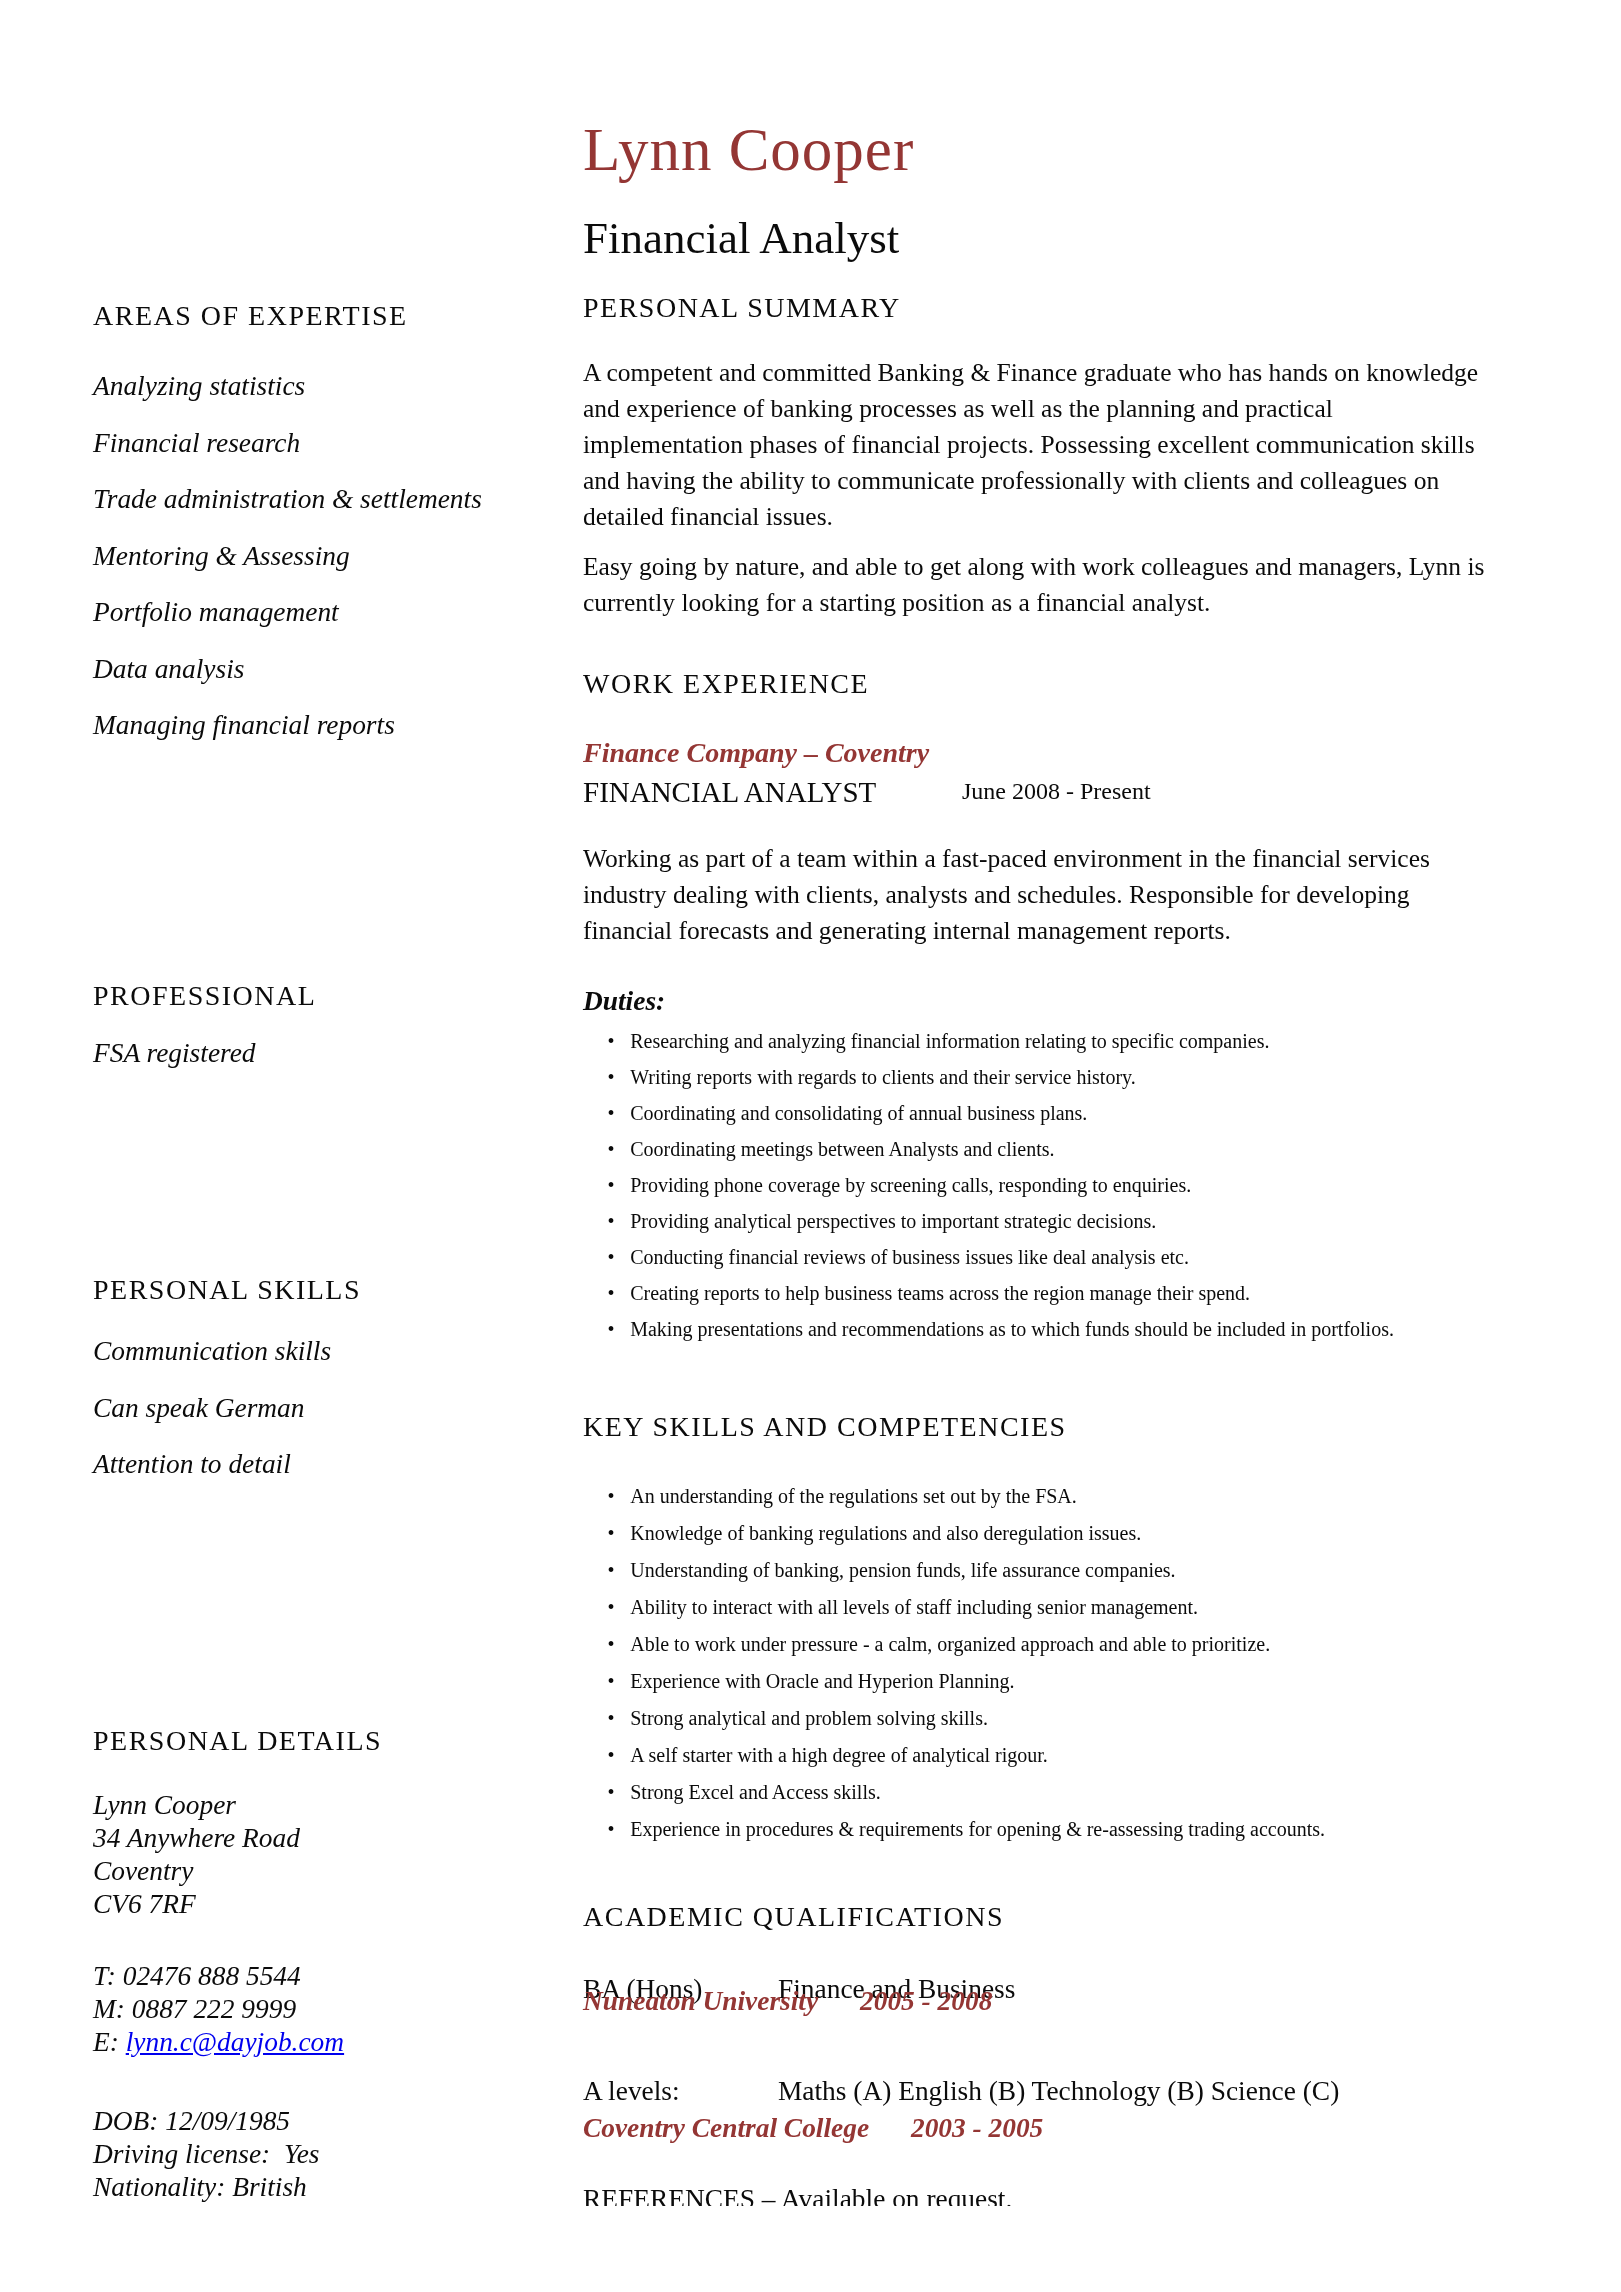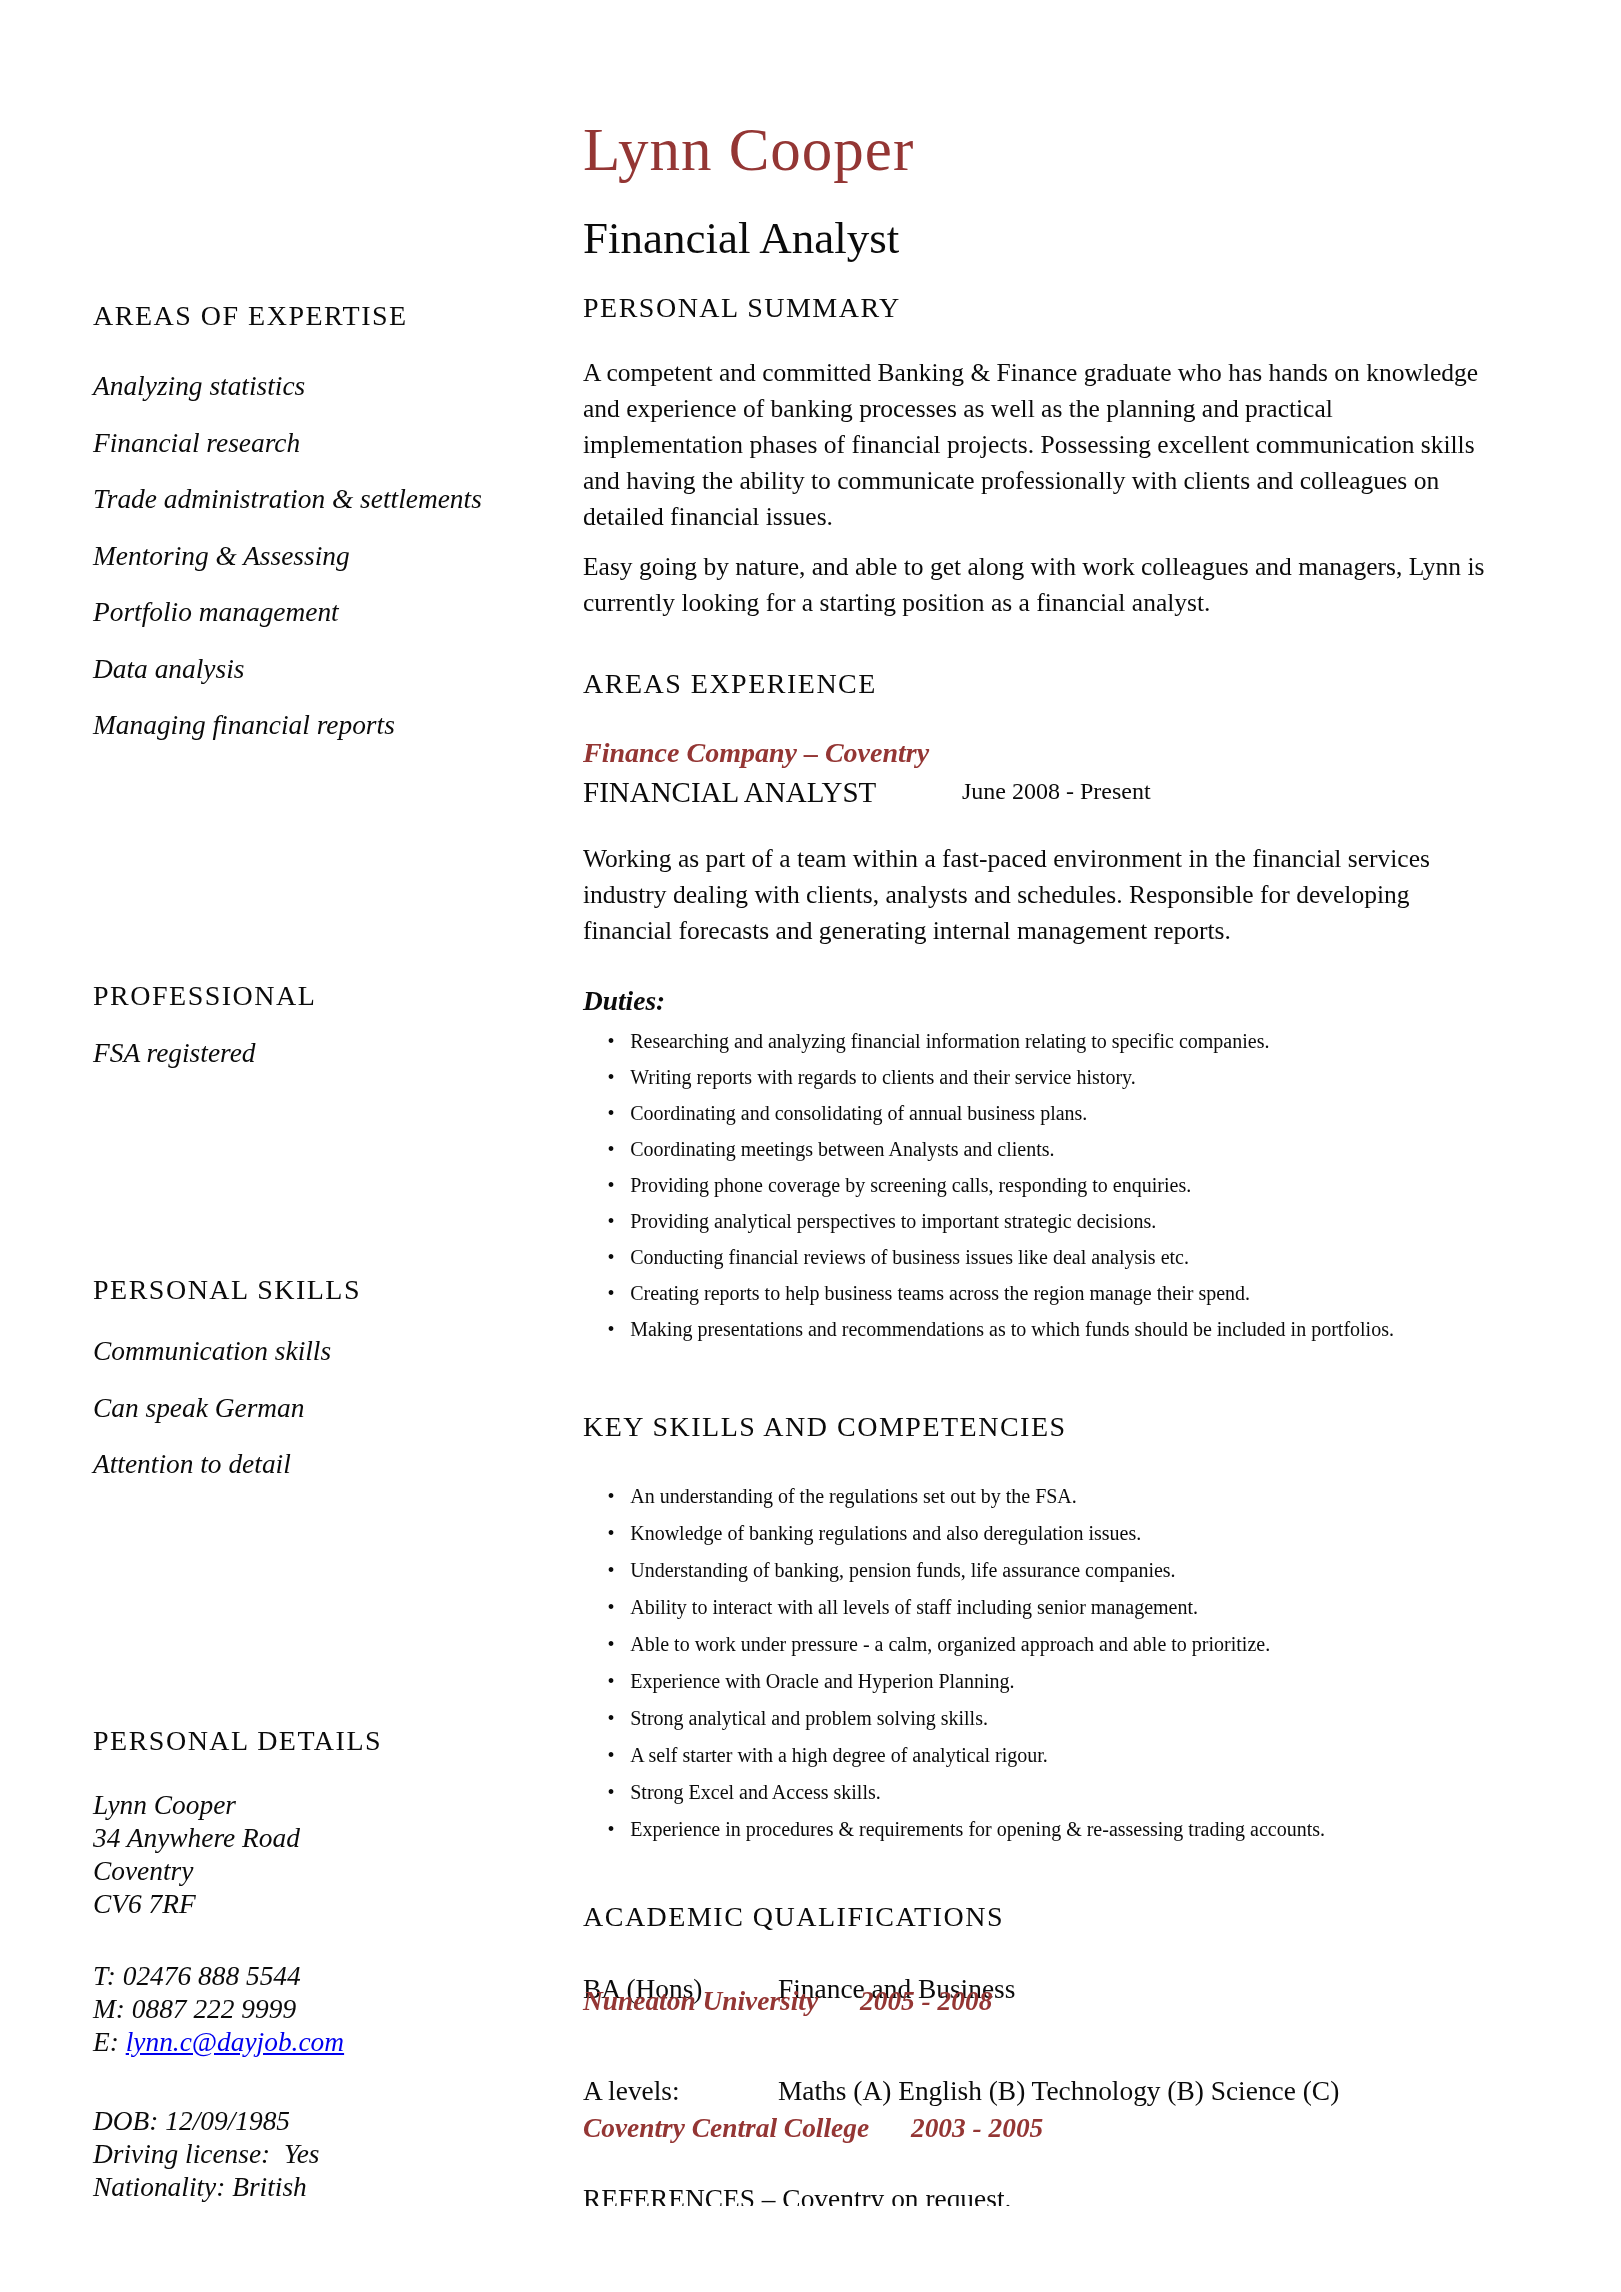--- a/index.html
+++ b/index.html
@@ -121,21 +121,21 @@
   <div class="abs sidebar-col sb-block" style="top:2105px;">
     <div class="sb-line">DOB: 12/09/1985</div>
     <div class="sb-line">Driving license:  Yes</div>
     <div class="sb-line">Nationality: British</div>
   </div>
 
   <div class="abs main-col heading" style="top:292px;">PERSONAL SUMMARY</div>
   <div class="abs main-col body-text" style="top:355px;">A competent and committed Banking &amp; Finance graduate who has hands on knowledge and experience of banking processes as well as the planning and practical implementation phases of financial projects. Possessing excellent communication skills and having the ability to communicate professionally with clients and colleagues on detailed financial issues.</div>
   <div class="abs main-col body-text" style="top:549px;">Easy going by nature, and able to get along with work colleagues and managers, Lynn is currently looking for a starting position as a financial analyst.</div>
 
-  <div class="abs main-col heading" style="top:668px;">AREAS EXPERIENCE</div>
+  <div class="abs main-col heading" style="top:668px;">WORK EXPERIENCE</div>
   <div class="abs main-col company" style="top:737px;">Finance Company  – Coventry</div>
   <div class="abs main-col role-line" style="top:776px;">
     <span>FINANCIAL ANALYST</span>
     <span class="role-dates">June 2008 - Present</span>
   </div>
   <div class="abs main-col body-text" style="top:841px;">Working as part of a team within a fast-paced environment in the financial services industry dealing with clients, analysts and schedules. Responsible for developing financial forecasts and generating internal management reports.</div>
   <div class="abs main-col duties-label" style="top:986px;">Duties:</div>
 
   <ul class="abs main-col blist duties" style="top:1023px;">
     <li><span class="dot">•</span><span>Researching and analyzing financial information relating to specific companies.</span></li>
@@ -177,16 +177,16 @@
 
   <div class="abs main-col acad-row" style="top:2076px;">
     <span class="acad-label">A levels:</span>
     <span>Maths (A) English (B) Technology (B) Science (C)</span>
   </div>
   <div class="abs main-col acad-red" style="top:2113px;">
     <span>Coventry Central College</span>
     <span class="dates">2003 - 2005</span>
   </div>
 
-  <div class="abs main-col refs" style="top:2184px;">REFERENCES – Coventry on request.</div>
+  <div class="abs main-col refs" style="top:2184px;">REFERENCES – Available on request.</div>
 
 </div>
 
 
 </body></html>

